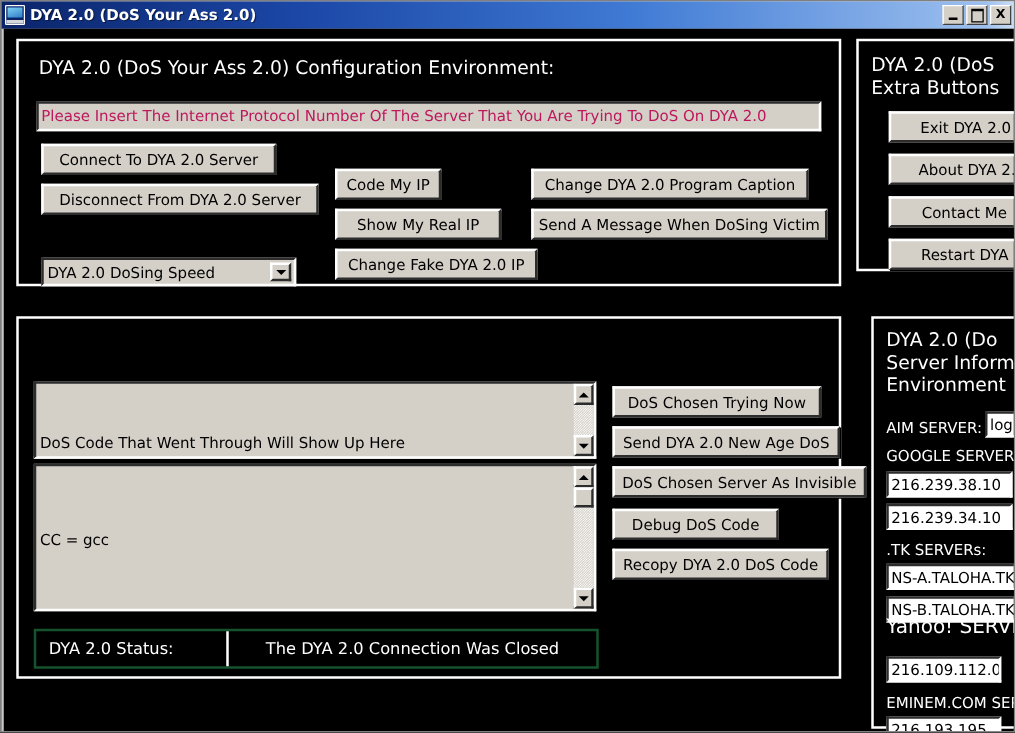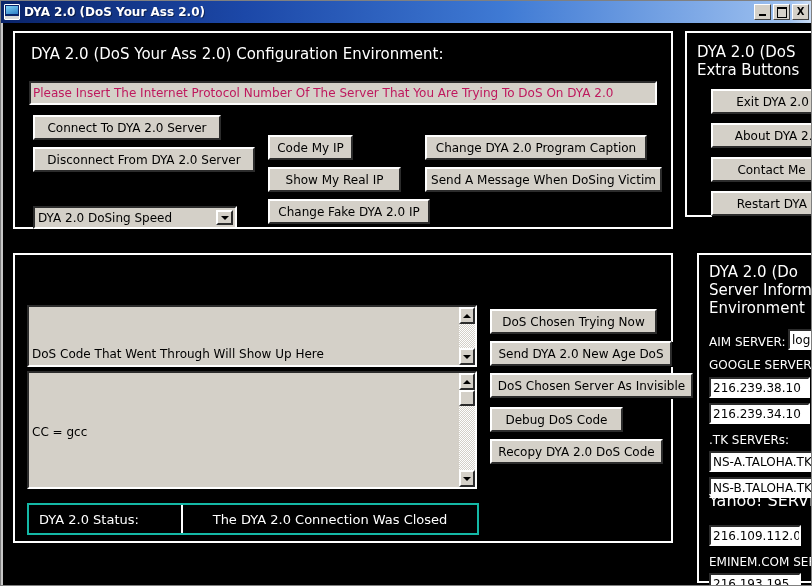--- a/index.html
+++ b/index.html
@@ -224,21 +224,21 @@
     height: 16px;
     background: #d4d0c8;
     border: 2px outset #d4d0c8;
     border-color: #ffffff #808080 #808080 #ffffff;
     cursor: pointer;
   }
 
   
   .statusbar {
     position: absolute;
-    border: 2px solid #14b8a6;
+    border: 2px solid #14532d;
     background: #000000;
     display: flex;
     align-items: stretch;
   }
   .sb-cell {
     color: #ffffff;
     font-size: 13px;
     display: flex; align-items: center;
     white-space: nowrap;
     overflow: hidden;

